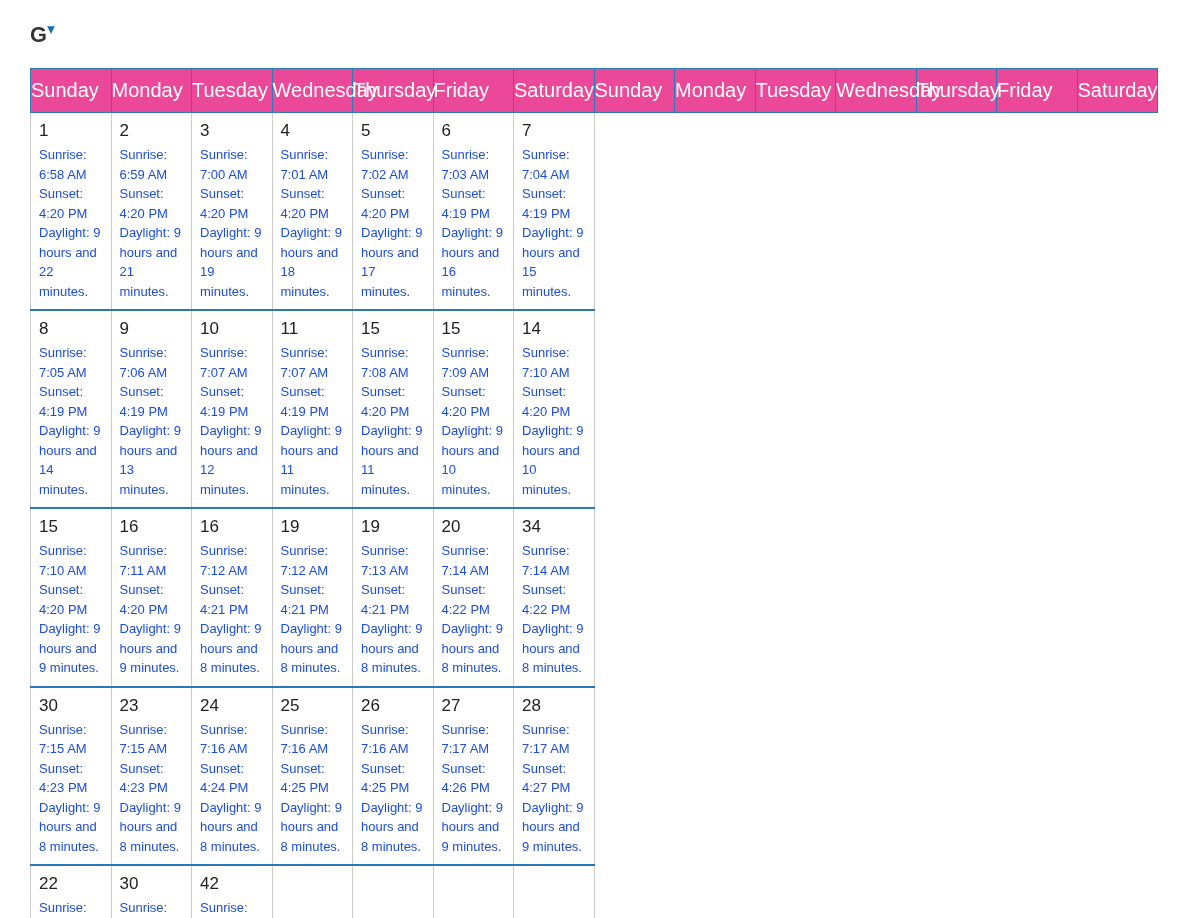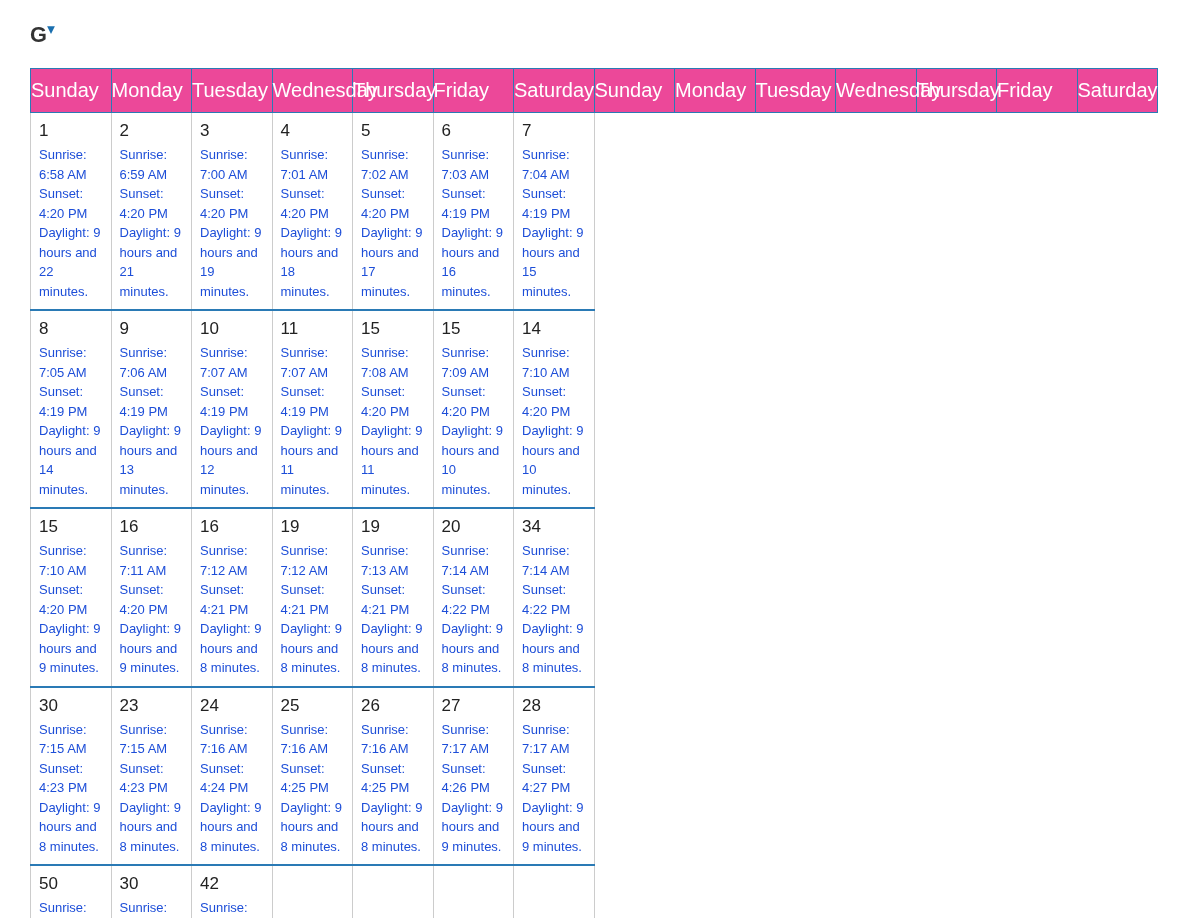--- a/index.html
+++ b/index.html
@@ -231,21 +231,21 @@
           <div class="day-num">27</div>
           <div class="day-info">Sunrise: 7:17 AM<br>Sunset: 4:26 PM<br>Daylight: 9 hours and 9 minutes.</div>
         </td>
         <td>
           <div class="day-num">28</div>
           <div class="day-info">Sunrise: 7:17 AM<br>Sunset: 4:27 PM<br>Daylight: 9 hours and 9 minutes.</div>
         </td>
       </tr>
       <tr>
         <td>
-          <div class="day-num">50</div>
+          <div class="day-num">22</div>
           <div class="day-info">Sunrise: 7:17 AM<br>Sunset: 4:27 PM<br>Daylight: 9 hours and 10 minutes.</div>
         </td>
         <td>
           <div class="day-num">30</div>
           <div class="day-info">Sunrise: 7:17 AM<br>Sunset: 4:28 PM<br>Daylight: 9 hours and 10 minutes.</div>
         </td>
         <td>
           <div class="day-num">42</div>
           <div class="day-info">Sunrise: 7:17 AM<br>Sunset: 4:29 PM<br>Daylight: 9 hours and 11 minutes.</div>
         </td>

